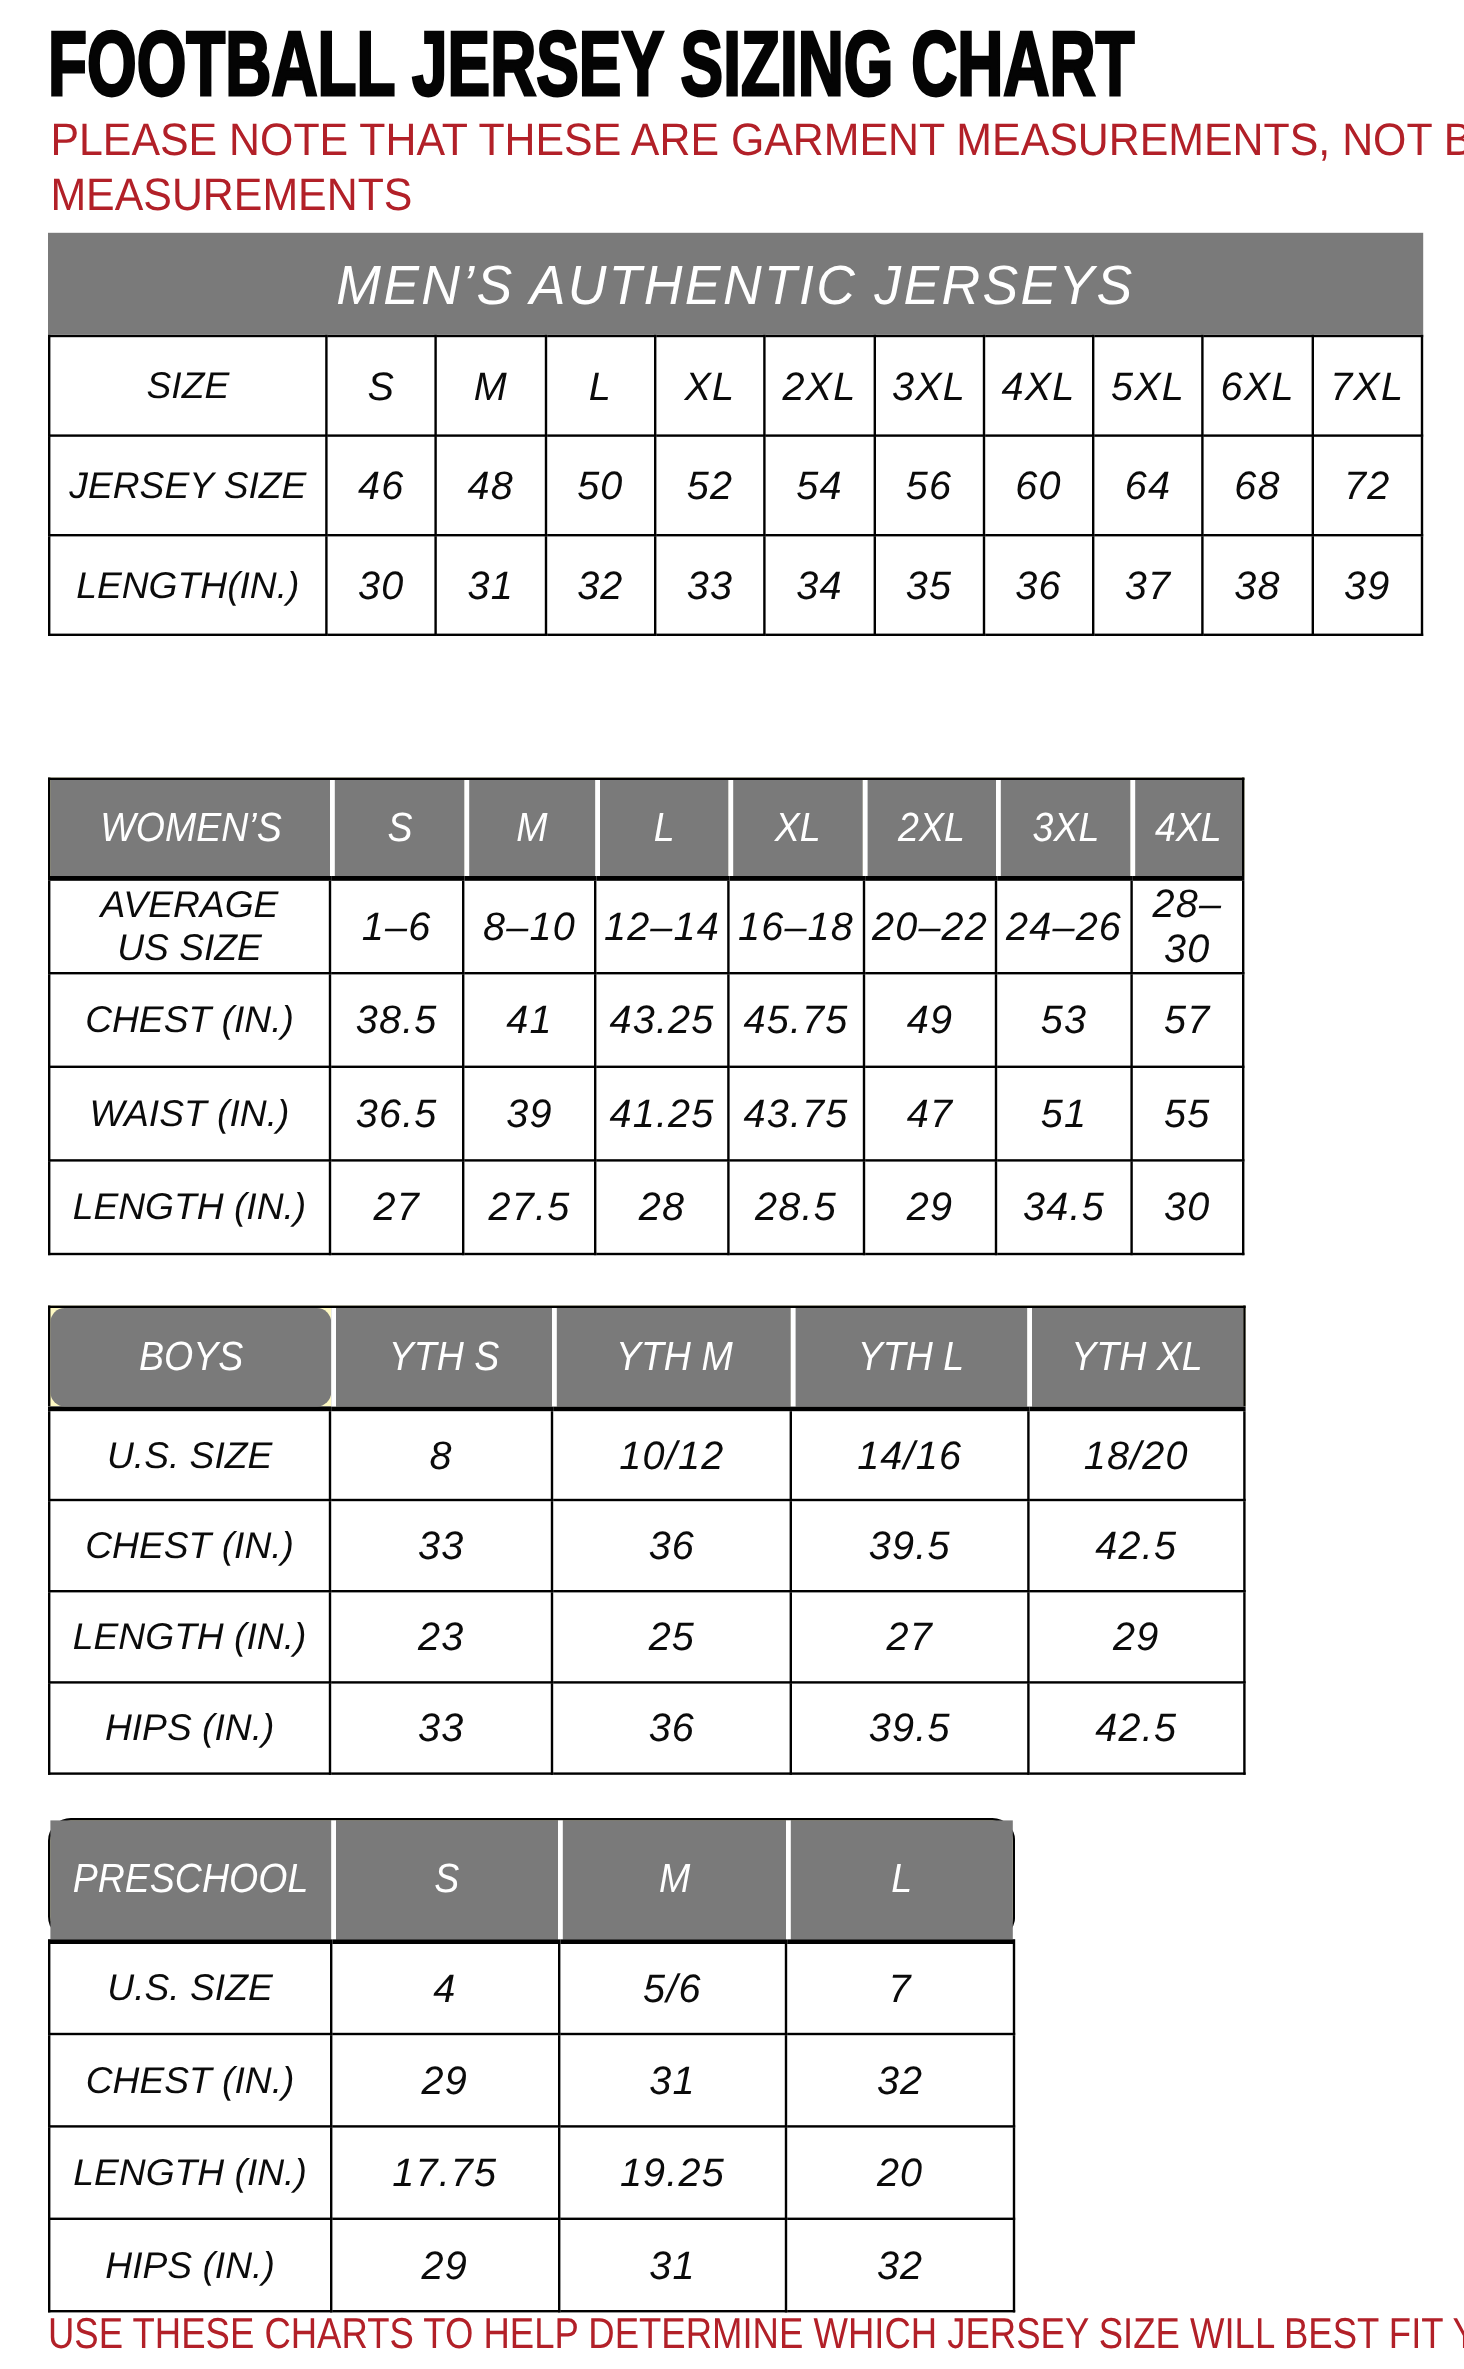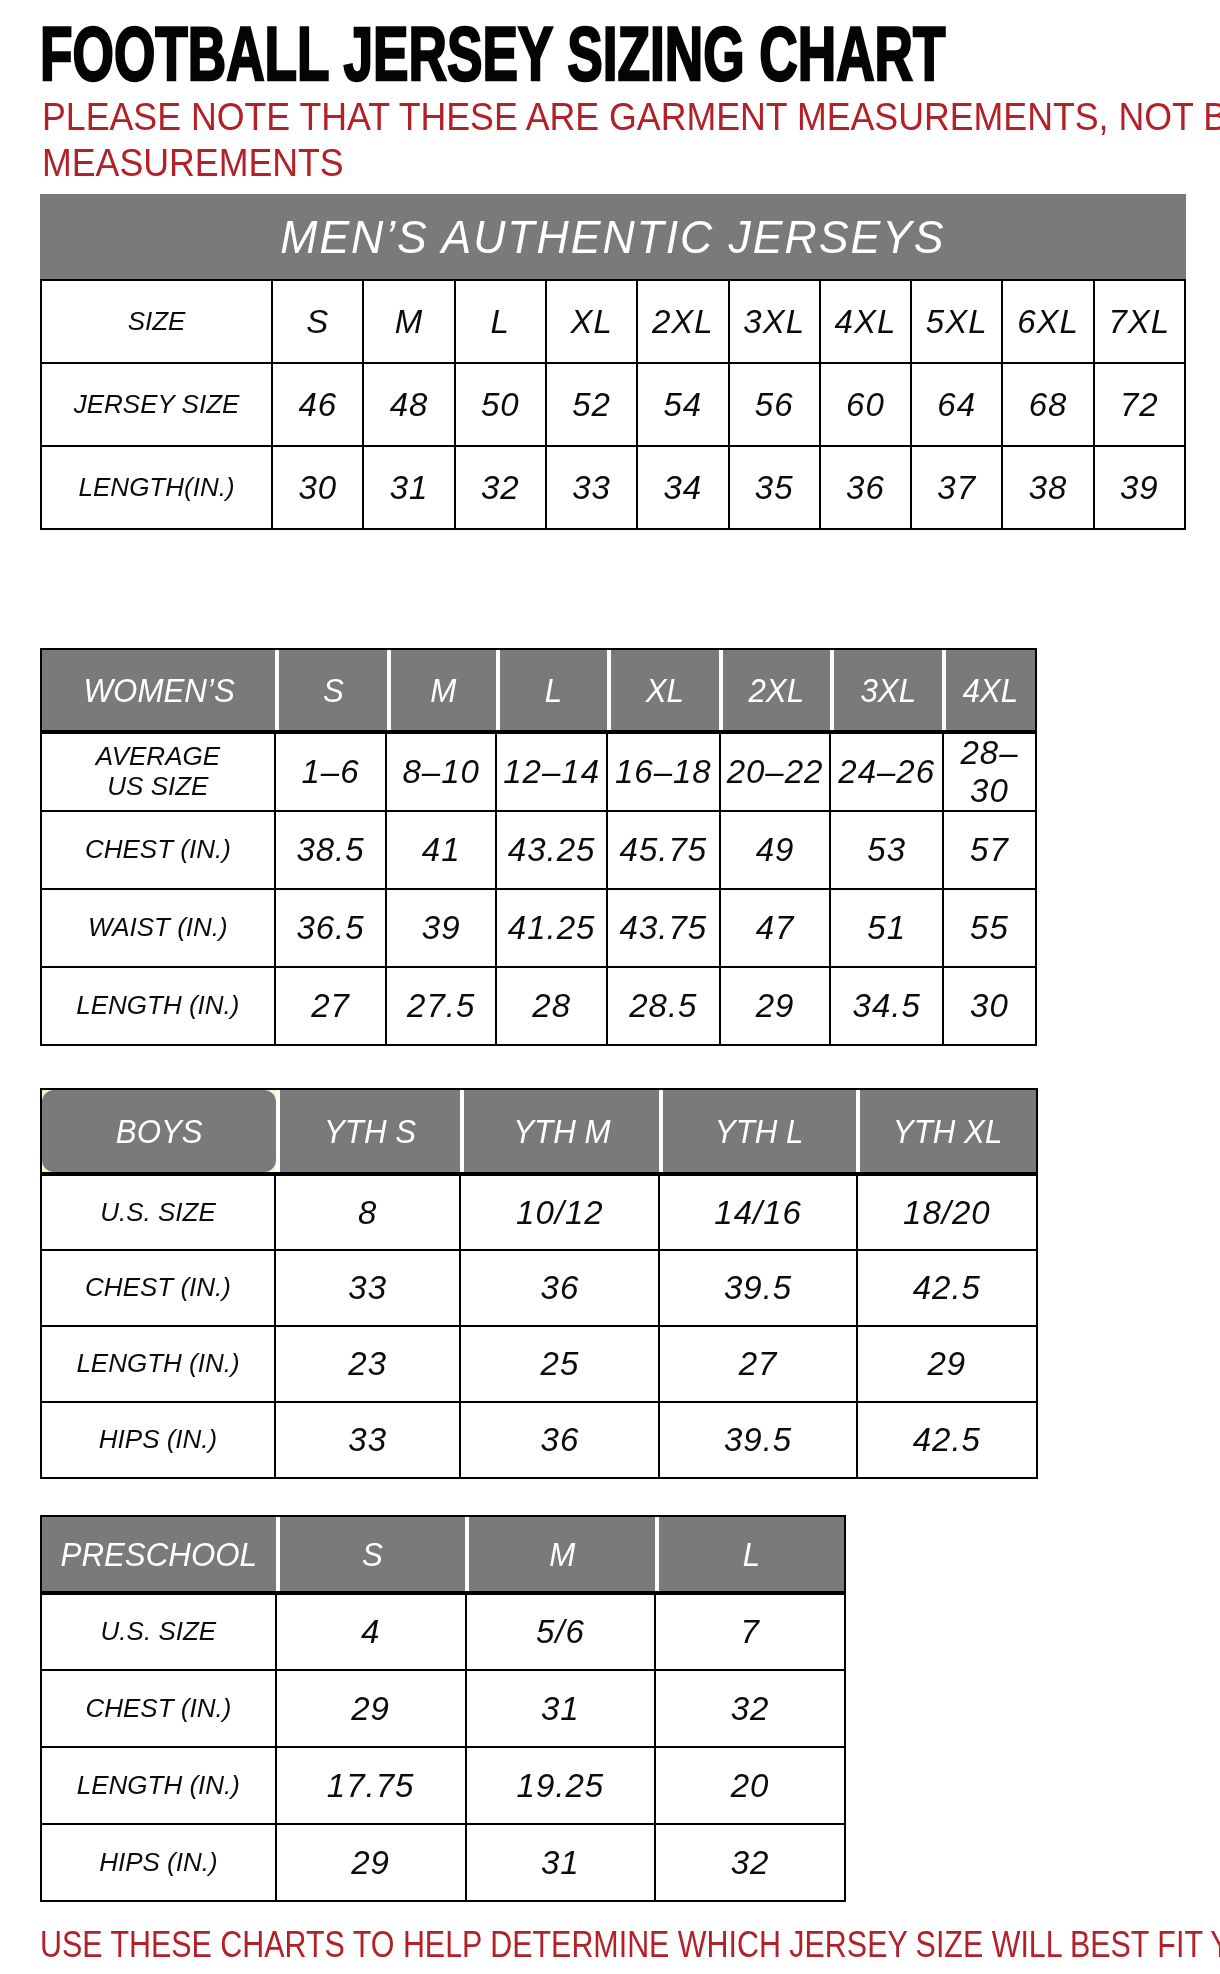--- a/index.html
+++ b/index.html
@@ -41,36 +41,36 @@
     display:flex; align-items:center; justify-content:center;
   }
   .banner span {
     font-size:46px; letter-spacing:2px; white-space:nowrap;
     transform:scaleX(0.97); transform-origin:50% 50%;
   }
 
   .ghead { display:flex; border:2px solid #000; border-bottom:none; background:#fef9c3; }
   .tbl-womens .ghead    { height:82px; }
   .tbl-boys .ghead      { height:84px; }
-  .tbl-preschool .ghead { height:76px; }
+  .tbl-preschool .ghead { height:101px;border-radius:19px; }
   .hcell {
     background:#7a7a7a; color:#ffffff;
     display:flex; align-items:center; justify-content:center;
     border-left:4px solid #ffffff;
   }
   .hcell:first-child { border-left:none; }
   .ht { font-size:34px; white-space:nowrap; transform:scaleX(0.92); }
 
   table { width:100%; border-collapse:collapse; table-layout:fixed; background:#fff; }
   th, td {
     border:2px solid #000; text-align:center; vertical-align:middle;
     font-weight:normal; color:#0b0b0b; padding:0;
   }
   td { font-size:33px; letter-spacing:1px; }
-  th { font-size:26px; white-space:pre-line; line-height:1.15; }
+  th { font-size:31px; white-space:pre-line; line-height:1.15; }
   .tbl-mens tr      { height:83px; }
   .tbl-womens tr    { height:78px; }
   .tbl-boys tr      { height:76px; }
   .tbl-preschool tr { height:77px; }
   .gray-headed tbody tr:first-child th,
   .gray-headed tbody tr:first-child td { border-top:4px solid #000; }
 </style>
 </head>
 <body>
 

